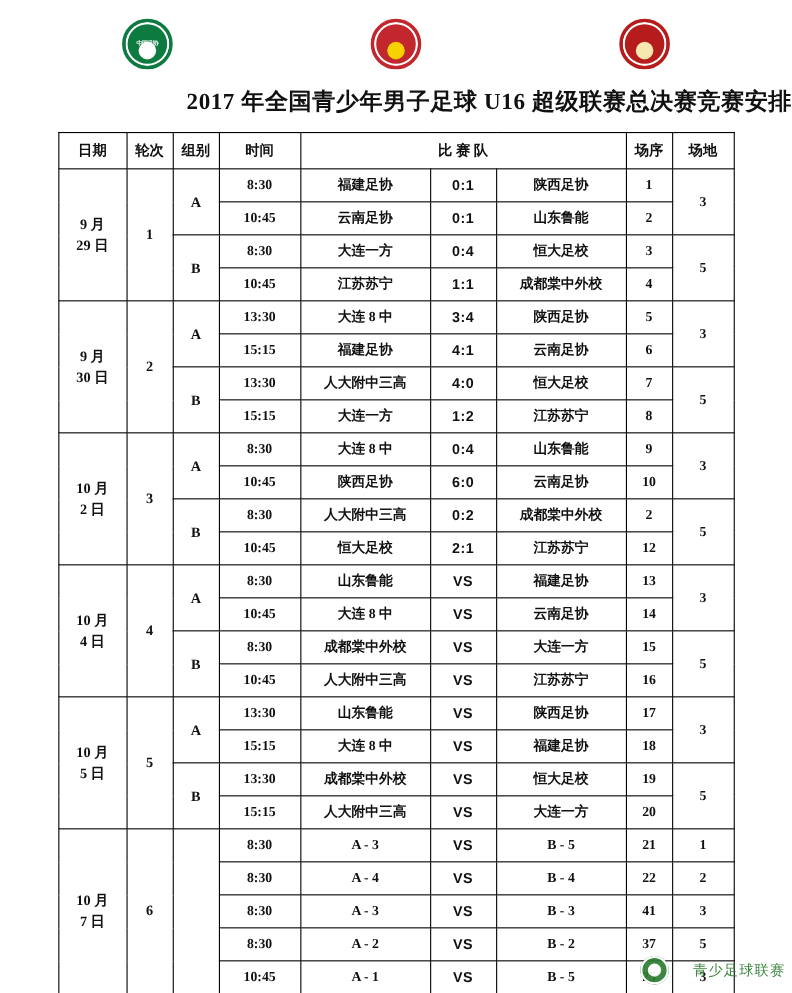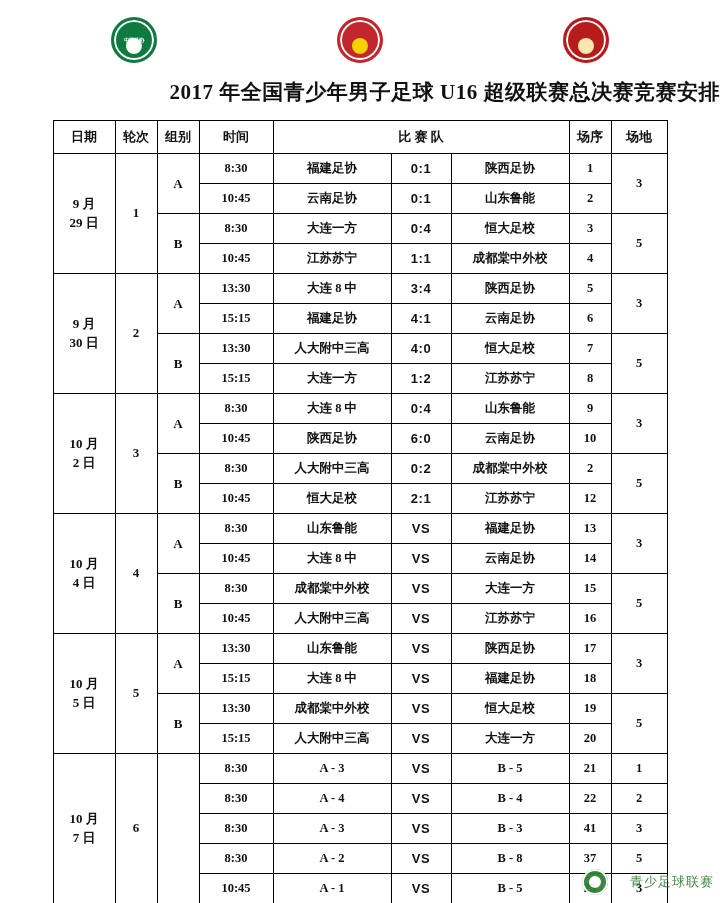--- a/index.html
+++ b/index.html
@@ -413,21 +413,21 @@
         <td class="home matchcell">A - 3</td>
         <td class="score">VS</td>
         <td class="away matchcell">B - 3</td>
         <td class="no">41</td>
         <td class="field">3</td>
       </tr>
       <tr>
         <td class="time">8:30</td>
         <td class="home matchcell">A - 2</td>
         <td class="score">VS</td>
-        <td class="away matchcell">B - 8</td>
+        <td class="away matchcell">B - 2</td>
         <td class="no">37</td>
         <td class="field">5</td>
       </tr>
       <tr>
         <td class="time">10:45</td>
         <td class="home matchcell">A - 1</td>
         <td class="score">VS</td>
         <td class="away matchcell">B - 5</td>
         <td class="no">25</td>
         <td class="field">3</td>

